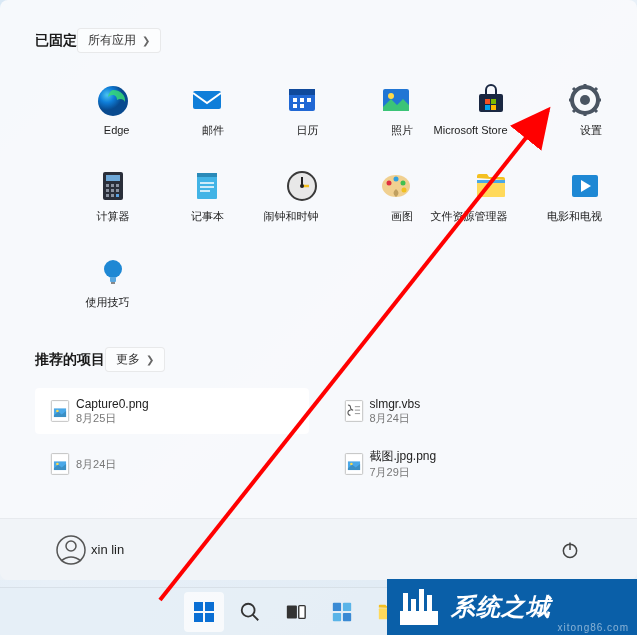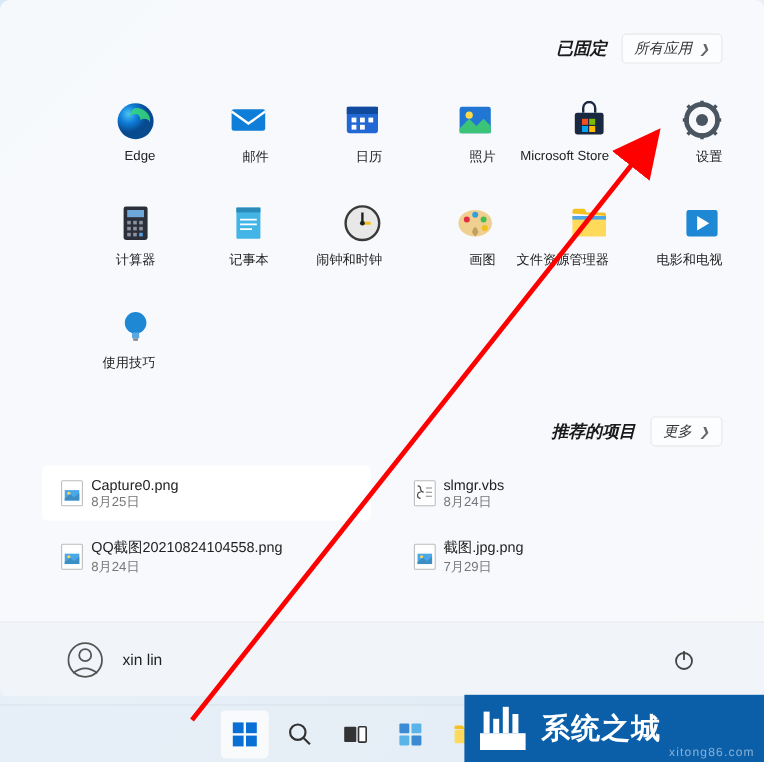--- a/index.html
+++ b/index.html
@@ -15,42 +15,40 @@
       background: rgba(248, 250, 252, 0.92);
       border-radius: 8px;
       width: 637px;
       height: 580px;
       padding: 28px 35px 0;
       position: relative;
     }
     .section { margin-bottom: 10px; }
     .section-header {
       display: flex;
-      justify-content: flex-end;
+      justify-content: flex-start;
       align-items: center;
       margin-bottom: 16px;
-      font-style: italic;
     }
     .section-title {
       font-size: 14px;
       font-weight: 600;
       color: #1a1a1a;
     }
     .section-btn {
       display: flex;
       align-items: center;
       gap: 6px;
       background: rgba(255,255,255,0.6);
       border: 1px solid rgba(0,0,0,0.08);
       border-radius: 4px;
       padding: 3px 10px;
       font-size: 12px;
       color: #333;
       cursor: pointer;
-      margin-left: 12px;
     }
     .chev { font-size: 10px; color: #666; }
     .pinned-grid {
       display: grid;
       grid-template-columns: repeat(6, 1fr);
       gap: 4px 0;
       margin-bottom: 24px;
     }
     .app-tile {
       display: flex;
@@ -109,21 +107,21 @@
       background: rgba(238,242,246,0.7);
       display: flex;
       justify-content: space-between;
       align-items: center;
       padding: 0 48px;
       border-top: 1px solid rgba(0,0,0,0.04);
     }
     .user {
       display: flex;
       align-items: center;
-      gap: 16px;
+      gap: 5px;
       cursor: pointer;
       padding: 6px 8px;
       border-radius: 4px;
     }
     .avatar { width: 30px; height: 30px; }
     .username { font-size: 13px; color: #222; }
     .power-btn {
       width: 38px;
       height: 38px;
       display: flex;
@@ -171,20 +169,21 @@
     .wm-logo {
       width: 44px;
       height: 44px;
       flex-shrink: 0;
     }
     .wm-text {
       color: #fff;
       font-size: 24px;
       font-weight: 700;
       letter-spacing: 1px;
+      font-style: italic;
     }
     .wm-sub {
       position: absolute;
       bottom: 2px;
       right: 8px;
       color: rgba(255,255,255,0.5);
       font-size: 10px;
       letter-spacing: 1px;
     }
     .arrow-overlay {
@@ -436,21 +435,20 @@
       <div class="rec-item">
         <span class="rec-icon">
           <svg viewBox="0 0 30 30" width="26" height="26">
               <rect x="5" y="3" width="20" height="24" rx="1" fill="#fff" stroke="#bbb"></rect>
               <rect x="8" y="12" width="14" height="10" fill="#4aa8e8"></rect>
               <circle cx="12" cy="15" r="1.5" fill="#ffd94a"></circle>
               <path d="M8 20 L13 16 L17 19 L22 15 V22 H8 Z" fill="#3b8fc4"></path>
             </svg>
         </span>
         <div class="rec-text">
-          <span class="rec-name">QQ截图20210824104558.png</span>
           <span class="rec-date">8月24日</span>
         </div>
       </div>
 
       <div class="rec-item">
         <span class="rec-icon">
           <svg viewBox="0 0 30 30" width="26" height="26">
               <rect x="5" y="3" width="20" height="24" rx="1" fill="#fff" stroke="#bbb"></rect>
               <rect x="8" y="12" width="14" height="10" fill="#4aa8e8"></rect>
               <circle cx="12" cy="15" r="1.5" fill="#ffd94a"></circle>

